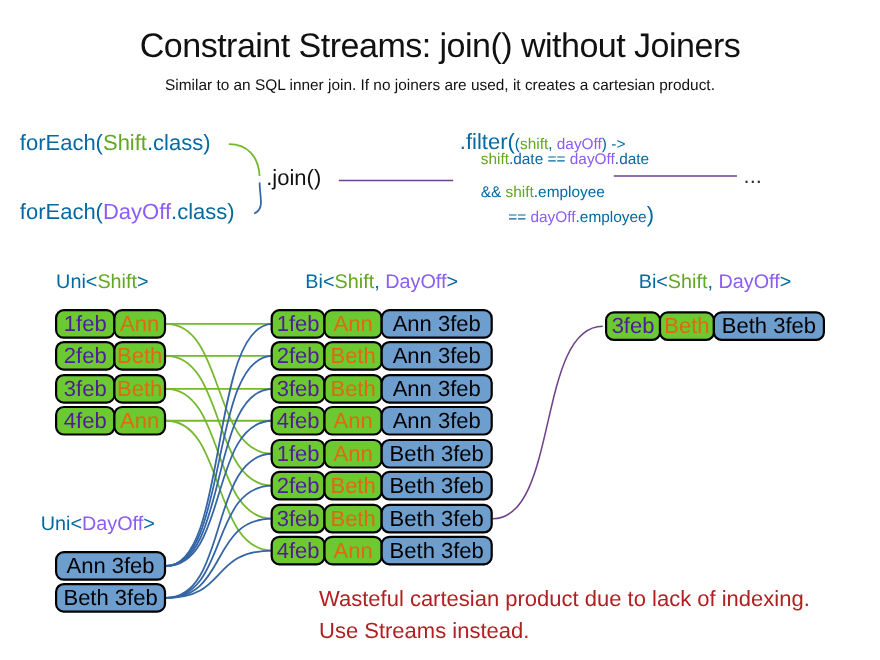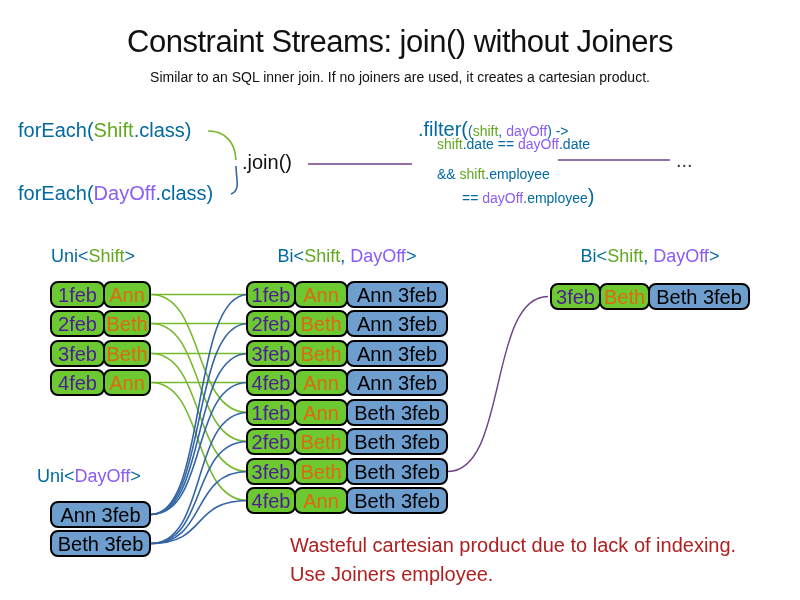--- a/index.html
+++ b/index.html
@@ -152,16 +152,16 @@
       <div class="row abs" style="left: 50px; top: 501px;">
         <div class="cell blue pair" style="width: 101px;">Ann 3feb</div>
       </div>
       <div class="row abs" style="left: 50px; top: 530px;">
         <div class="cell blue pair" style="width: 101px;">Beth 3feb</div>
       </div>
     </div>
 
   <div class="abs warning" style="left:248px; top:531px;margin-left:42px;">
     <div>Wasteful cartesian product due to lack of indexing.</div>
-    <div>Use Joiners employee.</div>
+    <div>Use Streams instead.</div>
   </div>
 
 </div>
 
 </body></html>

